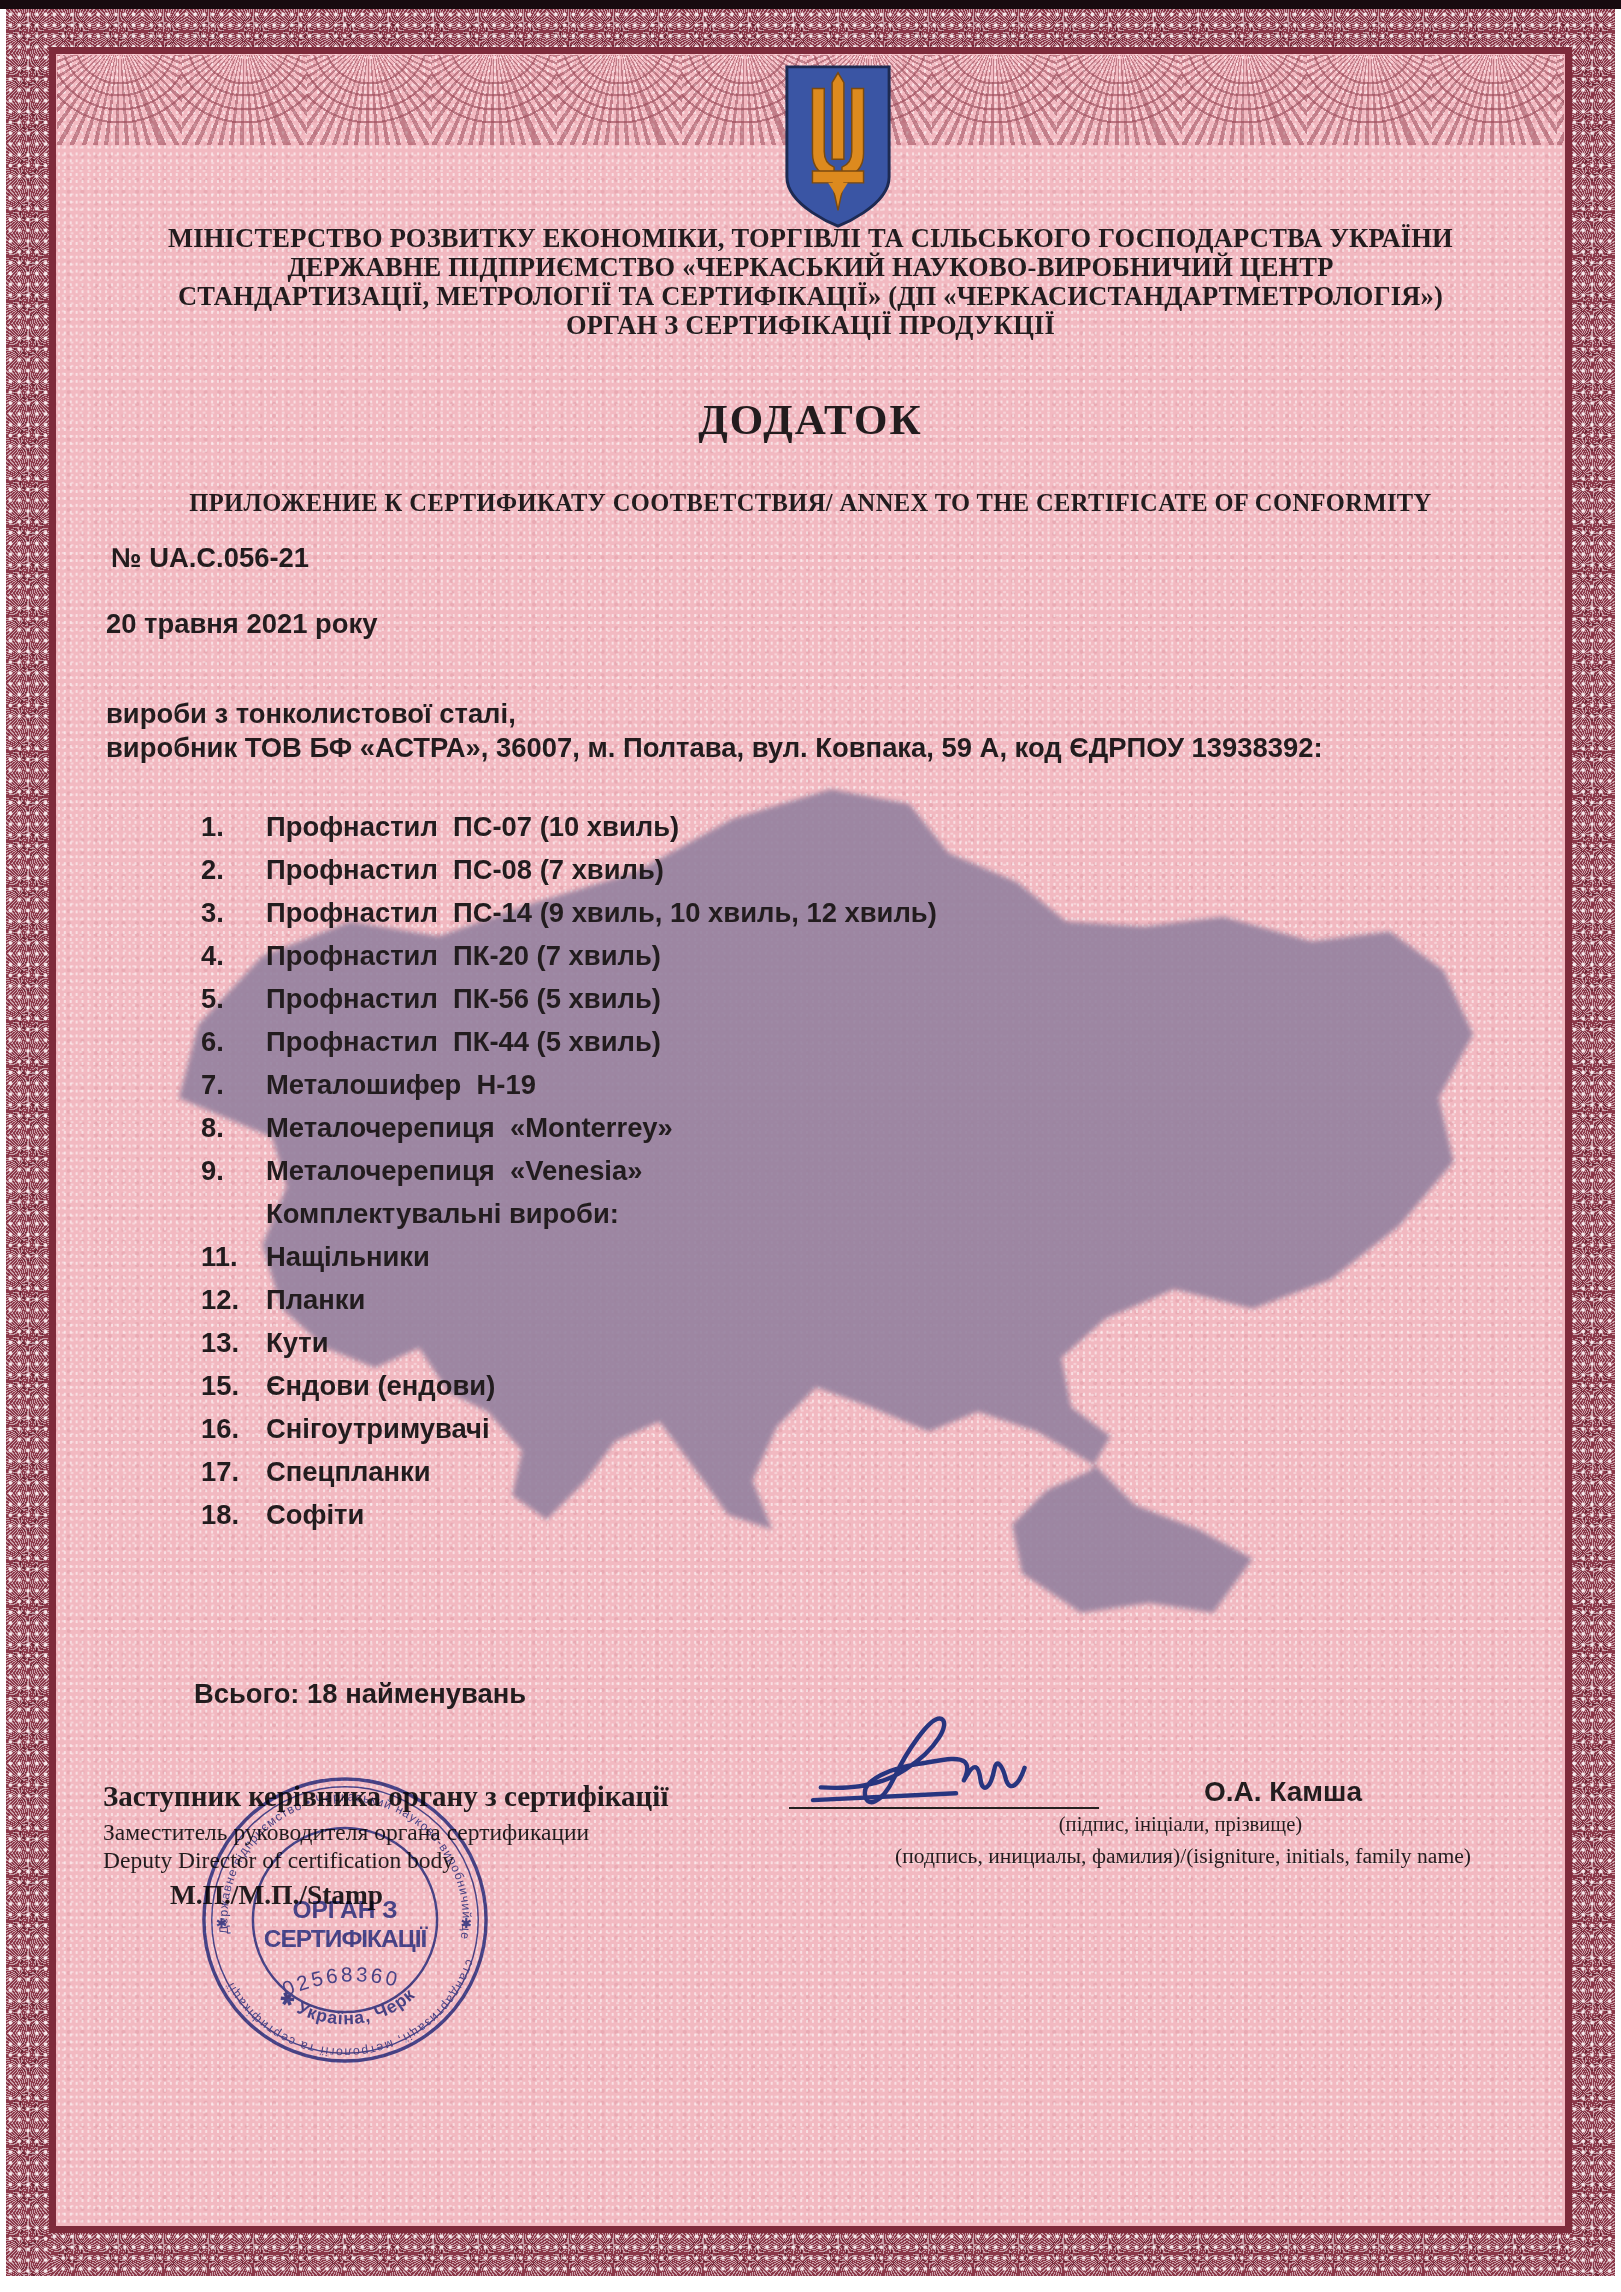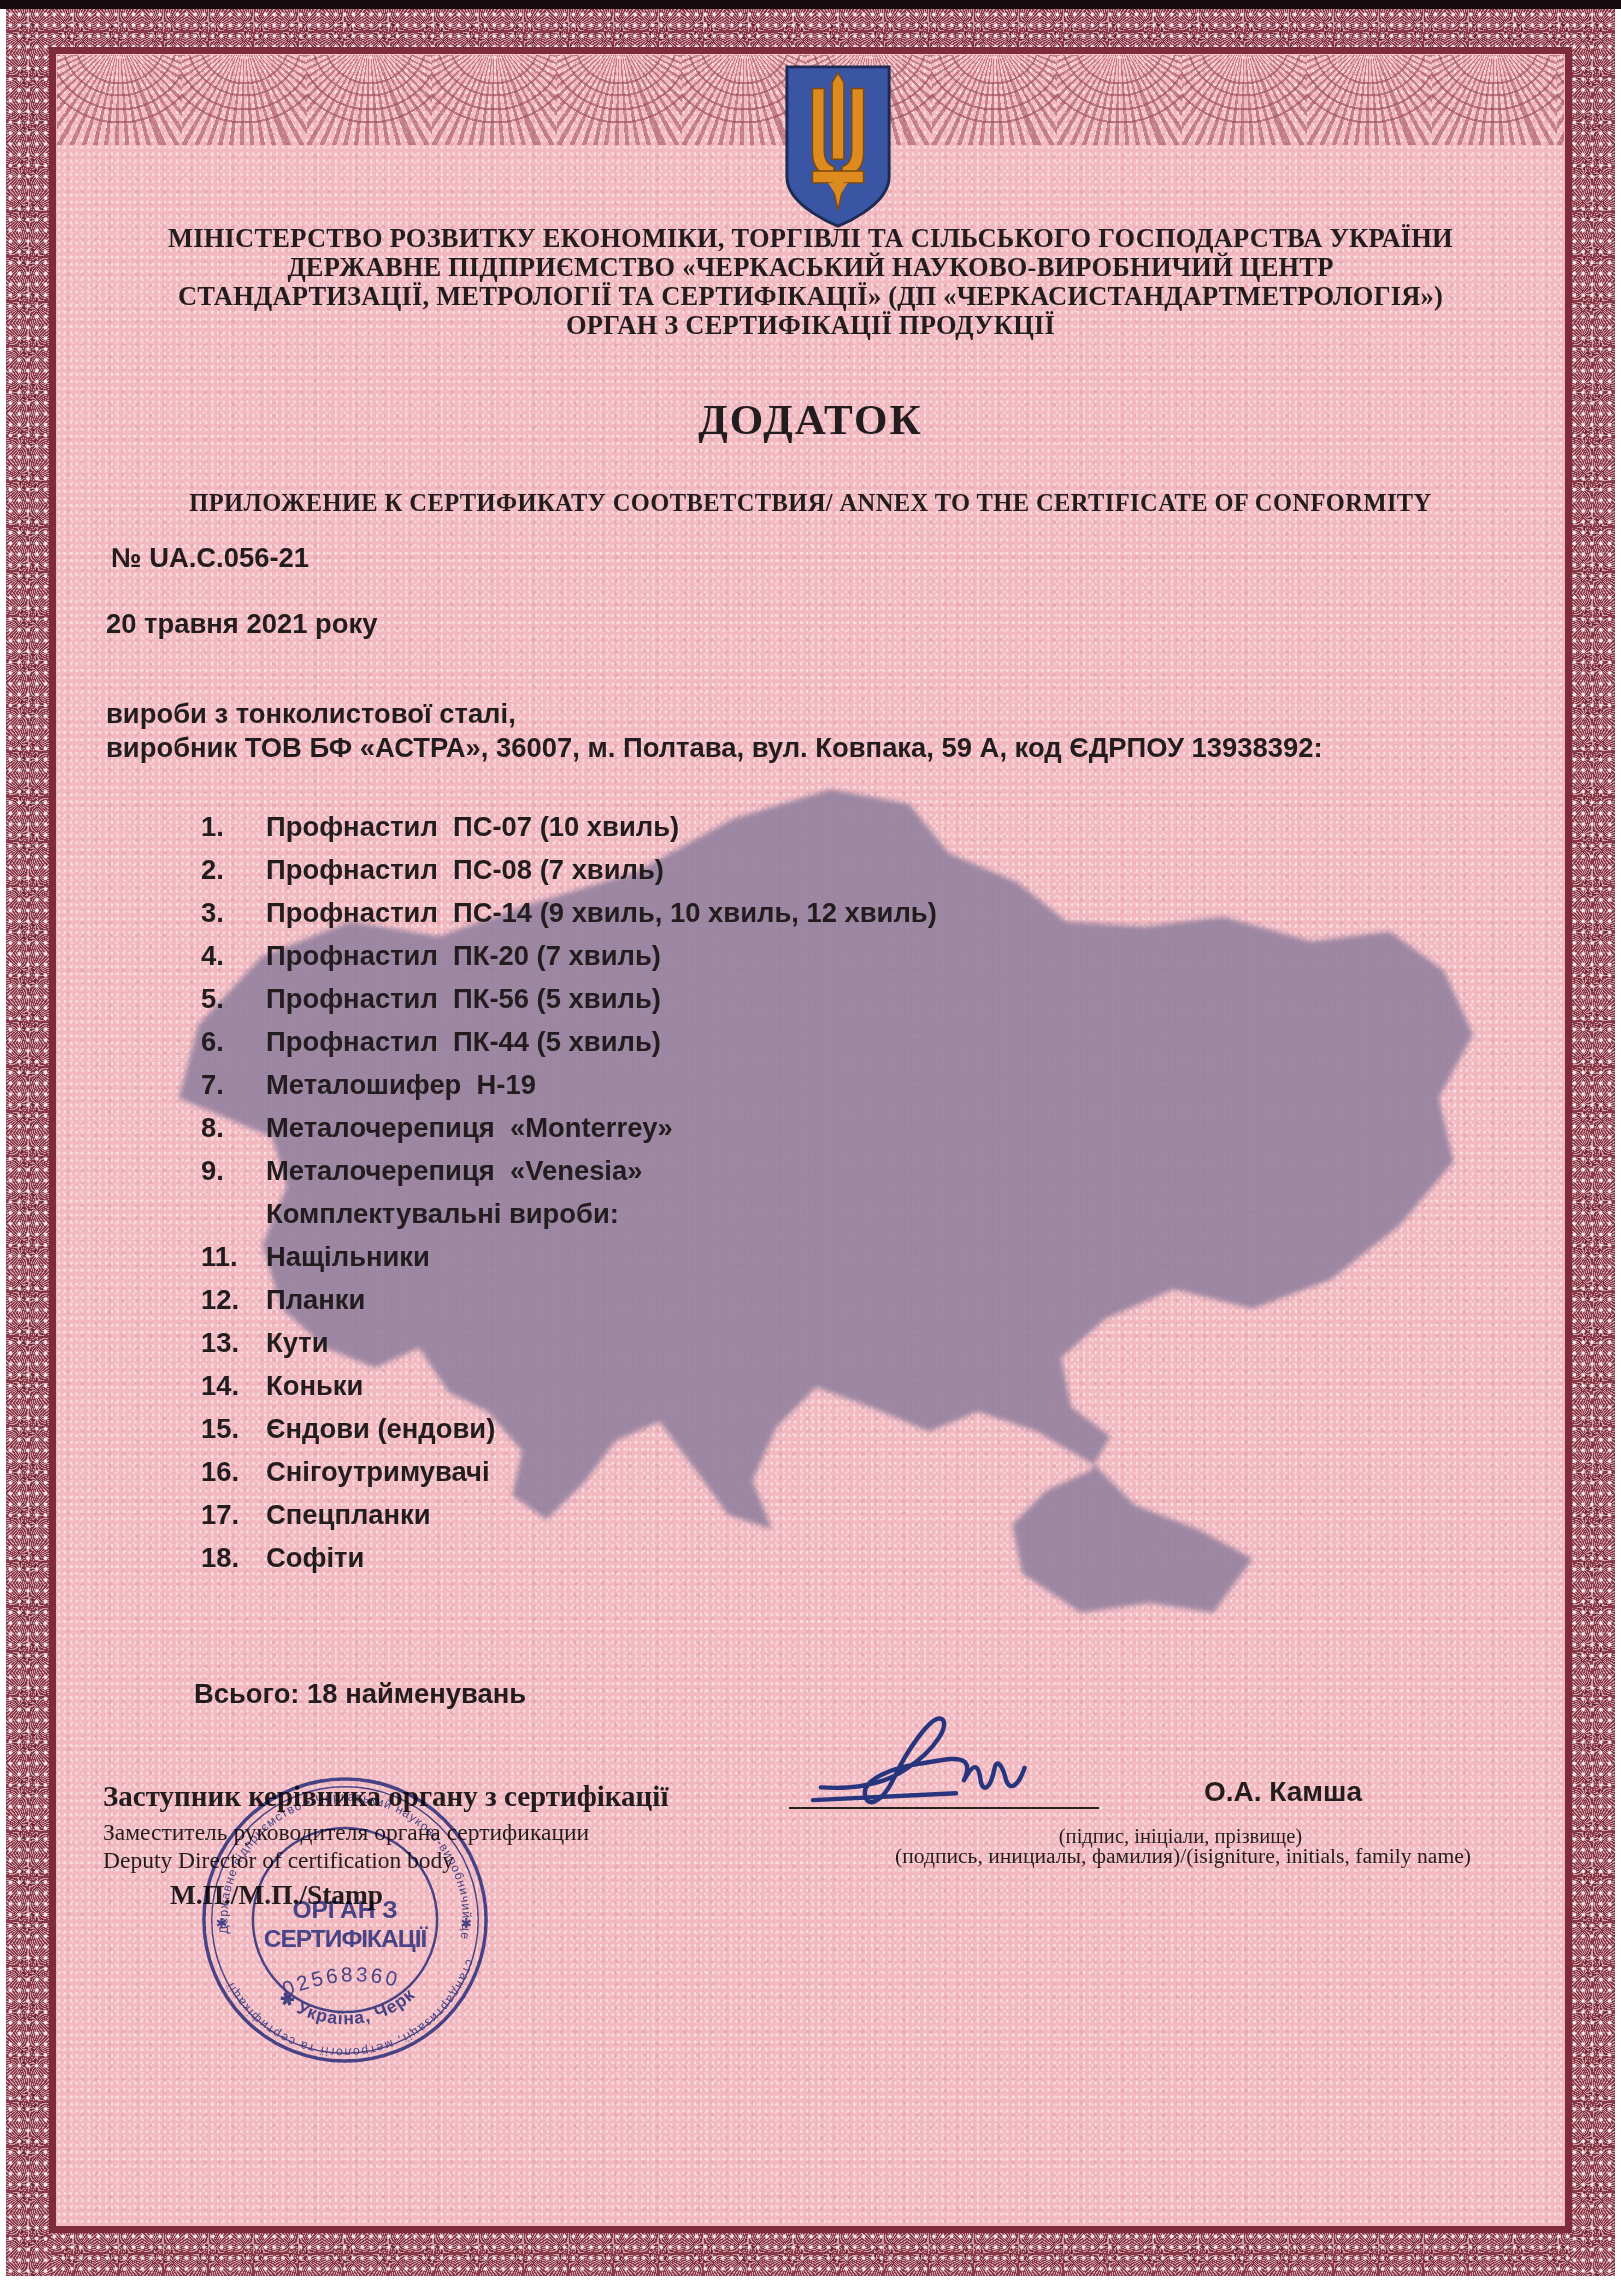--- a/index.html
+++ b/index.html
@@ -174,24 +174,20 @@
       </div>
       <div class="prow">
         <span class="pnum">12.</span>
         <span class="ptxt">Планки</span>
       </div>
       <div class="prow">
         <span class="pnum">13.</span>
         <span class="ptxt">Кути</span>
       </div>
       <div class="prow">
-        <span class="pnum">14.</span>
-        <span class="ptxt">Коньки</span>
-      </div>
-      <div class="prow">
         <span class="pnum">15.</span>
         <span class="ptxt">Єндови (ендови)</span>
       </div>
       <div class="prow">
         <span class="pnum">16.</span>
         <span class="ptxt">Снігоутримувачі</span>
       </div>
       <div class="prow">
         <span class="pnum">17.</span>
         <span class="ptxt">Спецпланки</span>
@@ -210,21 +206,21 @@
   <div class="abs mp" style="left:170px;top:1880px;">М.П./М.П./Stamp</div>
 
   <div class="sig-line"></div>
   <svg class="scribble" width="294" height="104" viewBox="0 0 300 106">
     <g fill="none" stroke="#27357f" stroke-width="4.5" stroke-linecap="round">
       <path d="M12 82 C44 84 74 80 98 64 C132 42 144 16 135 12 C124 8 98 48 87 72 C74 99 58 104 57 88 C56 74 84 62 112 58 C136 54 152 50 159 56 C167 64 152 84 161 70 C169 56 173 60 175 74 C177 88 185 84 189 64 C191 52 197 58 201 74 C205 87 214 80 220 62"></path>
       <path d="M4 95 L150 88"></path>
     </g>
   </svg>
   <div class="abs sig-name" style="left:1204px;top:1776px;">О.А. Камша</div>
-  <div class="abs cap1" style="left:1014px;top:1813px;width:333px;margin-top:12px;">(підпис, ініціали, прізвище)</div>
+  <div class="abs cap1" style="left:1014px;top:1813px;width:333px;">(підпис, ініціали, прізвище)</div>
   <div class="abs cap2" style="left:867px;top:1844px;width:632px;">(подпись, инициалы, фамилия)/(isigniture, initials, family name)</div>
 
   <svg class="stamp" width="290" height="290" viewBox="0 0 296 296">
     <defs>
       <path id="arcTop" d="M 30 168 A 120 120 0 1 1 266 168" fill="none"></path>
       <path id="arcBottomInv" d="M 276 172 A 130 130 0 0 1 20 172" fill="none"></path>
       <path id="arcCity" d="M 78 228 A 106 106 0 0 0 218 228" fill="none"></path>
       <path id="arcCode" d="M 84 228 Q 148 198 214 220" fill="none"></path>
     </defs>
     <g stroke="#2b3a9c" fill="none">

